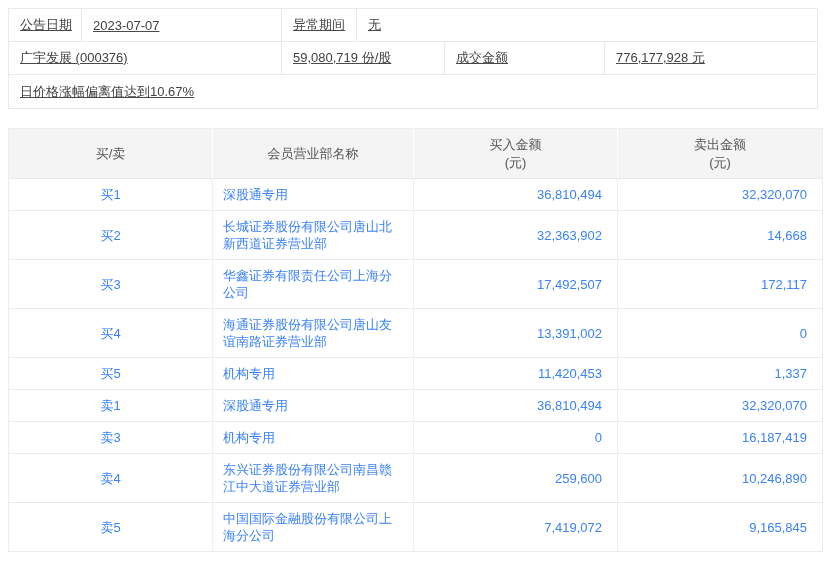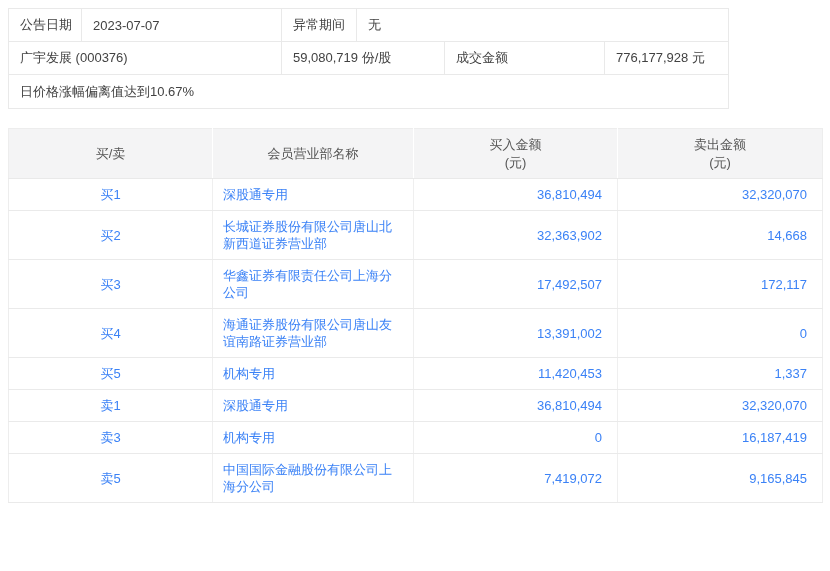--- a/index.html
+++ b/index.html
@@ -8,22 +8,23 @@
     background: #ffffff;
     font-family: "Liberation Sans", "DejaVu Sans", sans-serif;
     color: #4a4a4a;
     font-size: 13px;
     overflow: hidden;
   }
   .page { padding: 8px; }
 
   
   .info {
-    width: 721px;
+    width: 810px;
     border: 1px solid #e9e9e9;
+    text-decoration: underline;
   }
   .info-row {
     display: flex;
     height: 33px;
     border-bottom: 1px solid #e9e9e9;
   }
   .info-row:last-child { border-bottom: none; }
   .cell {
     display: flex;
     align-items: center;
@@ -167,20 +168,26 @@
         <td class="c-amt">36,810,494</td>
         <td class="c-amt">32,320,070</td>
       </tr>
       <tr>
         <td class="c-side">卖3</td>
         <td class="c-broker">机构专用</td>
         <td class="c-amt">0</td>
         <td class="c-amt">16,187,419</td>
       </tr>
       <tr>
+        <td class="c-side">卖4</td>
+        <td class="c-broker">东兴证券股份有限公司南昌赣江中大道证券营业部</td>
+        <td class="c-amt">259,600</td>
+        <td class="c-amt">10,246,890</td>
+      </tr>
+      <tr>
         <td class="c-side">卖5</td>
         <td class="c-broker">中国国际金融股份有限公司上海分公司</td>
         <td class="c-amt">7,419,072</td>
         <td class="c-amt">9,165,845</td>
       </tr>
     </tbody>
   </table>
 
 </div>
 

